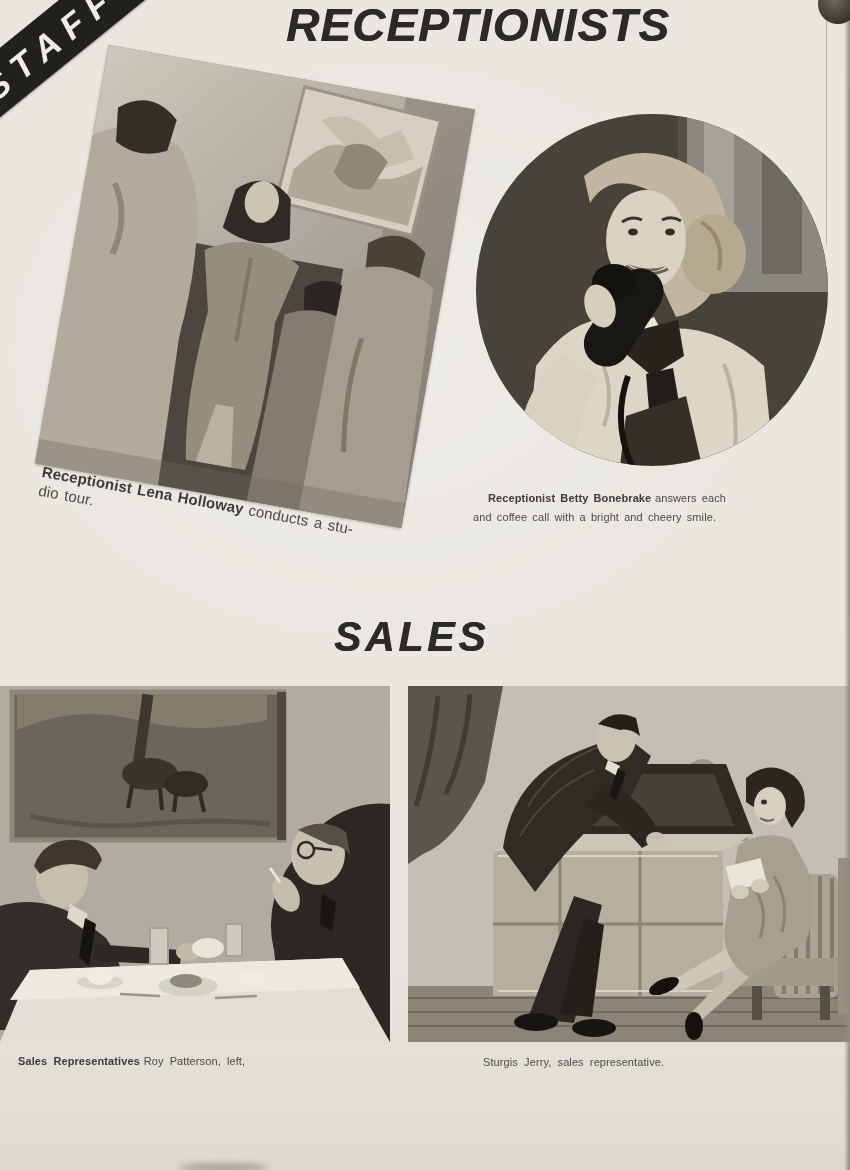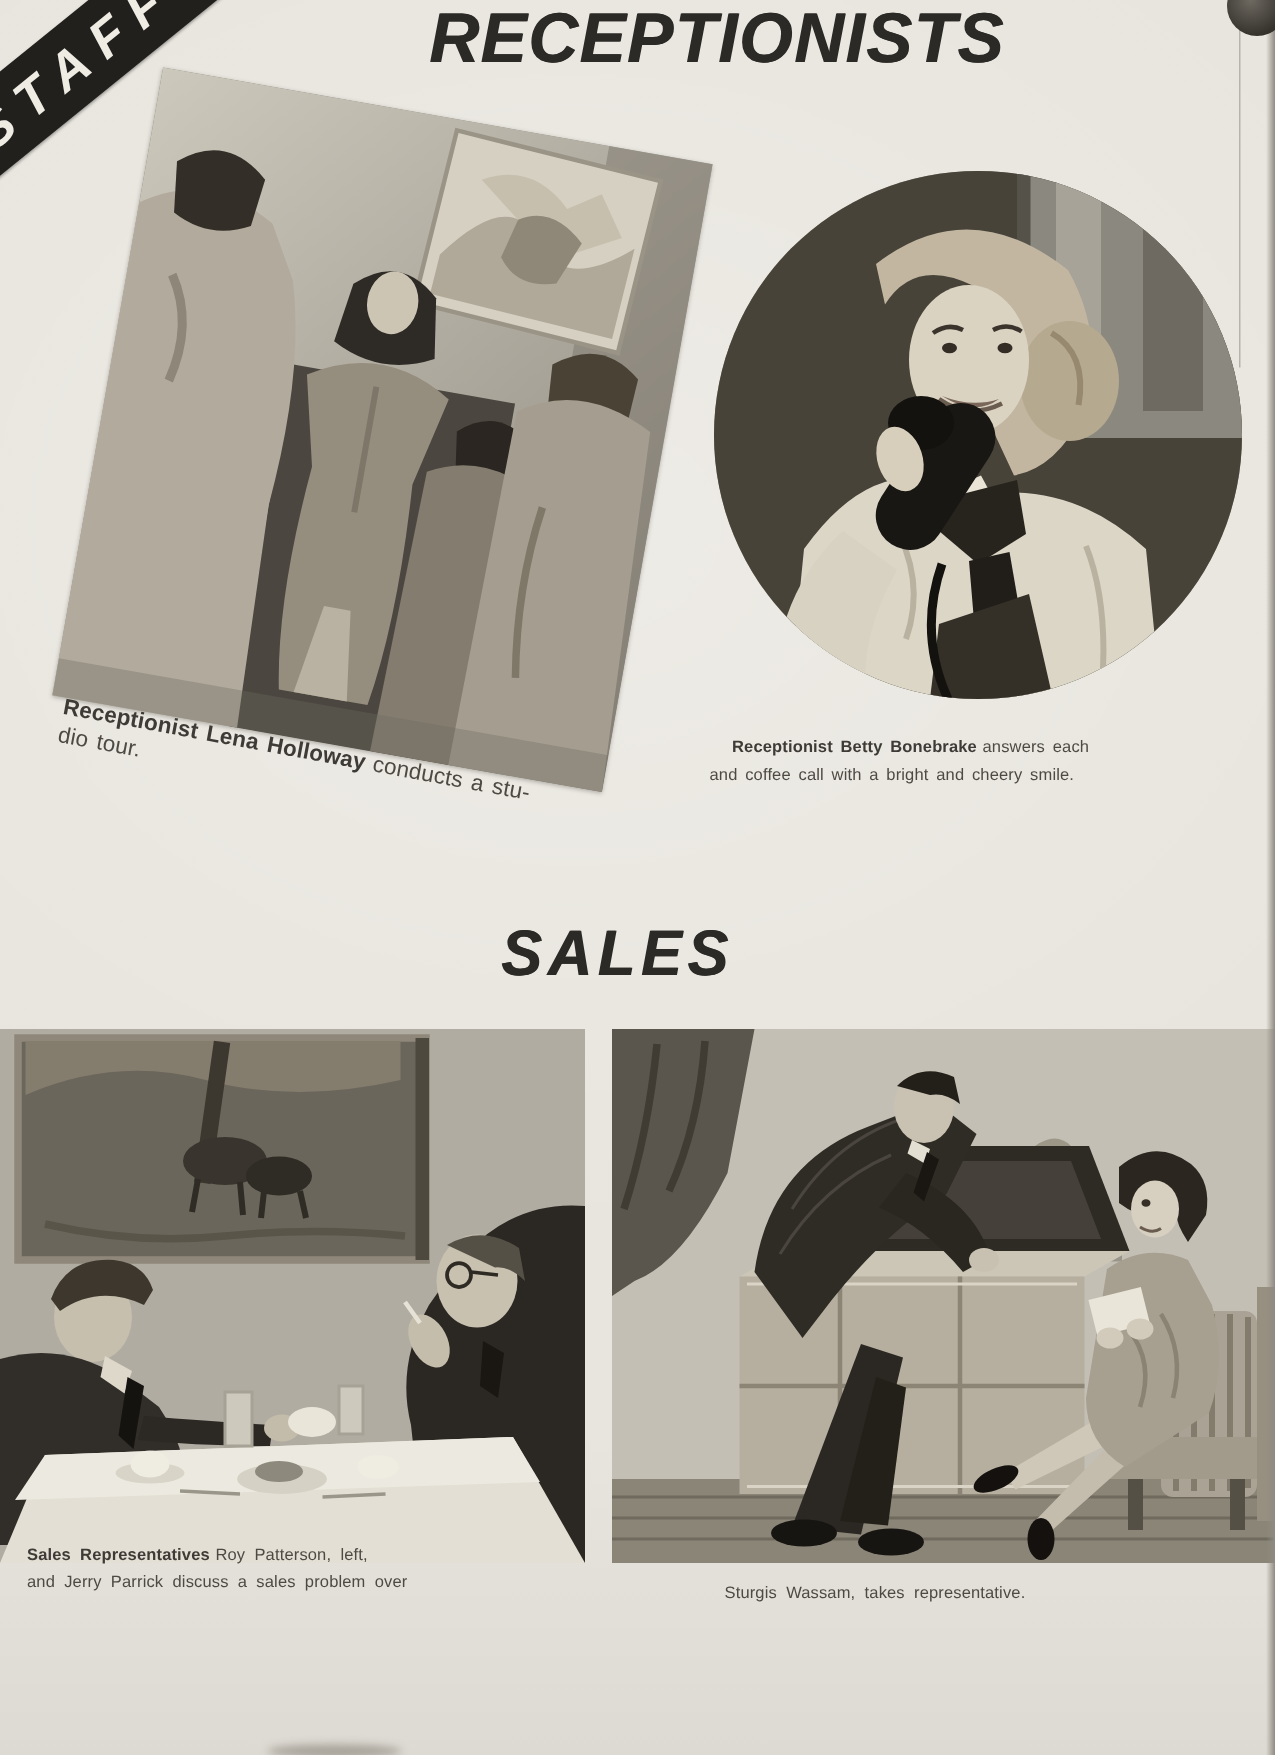--- a/index.html
+++ b/index.html
@@ -39,21 +39,21 @@
   .photo-betty{left:476px;top:114px;width:352px;height:352px;border-radius:50%;}
   .photo-coffee{left:0;top:686px;width:390px;height:356px;}
   .photo-audition{left:408px;top:686px;width:442px;height:356px;}
   
   .caption{position:absolute;font-size:11px;line-height:18px;color:var(--ink);letter-spacing:.1px;}
   .cap-line{display:block;white-space:nowrap;}
   .cap-b{font-weight:bold;color:#3e3b36;margin-right:.34em;}
   .caption-tour{left:44px;top:462px;font-size:15px;line-height:19px;transform:rotate(10.5deg);transform-origin:0 0;word-spacing:1.5px;}
   .caption-betty{left:473px;top:489px;line-height:19px;word-spacing:2px;}
   .caption-betty .indent{padding-left:15px;}
-  .caption-coffee{left:18px;top:1028px;word-spacing:3px;}
+  .caption-coffee{left:18px;top:1052px;word-spacing:3px;}
   .caption-audition{left:483px;top:1053px;word-spacing:3px;}
   
   .edge-right{position:absolute;right:0;top:0;width:6px;height:100%;
     background:linear-gradient(to right, rgba(110,106,98,0), #8f8b82);}
   .edge-line{position:absolute;left:826px;top:0;width:1px;height:245px;background:#b7b3aa;}
   .binder-dot{position:absolute;right:-8px;top:-16px;width:40px;height:40px;border-radius:50%;
     background:radial-gradient(circle at 40% 40%, #6e6a62, #35322c 70%);}
   .bottom-smudge{position:absolute;left:178px;top:1163px;width:90px;height:9px;border-radius:50%;
     background:#9a958c;filter:blur(3px);opacity:.8;}
 </style>
@@ -264,25 +264,24 @@
         <path d="M352 132 q8 5 14 1" stroke="#6a5c4f" stroke-width="2" fill="none"></path>
         <rect x="320" y="176" width="36" height="25" fill="#e9e5d9" transform="rotate(-14 338 188)"></rect>
         <ellipse cx="332" cy="206" rx="9" ry="7" fill="#d2cbbb"></ellipse>
         <ellipse cx="352" cy="200" rx="9" ry="7" fill="#d2cbbb"></ellipse>
       </g>
     </svg>
   </div>
 
   <div class="caption caption-coffee">
     <span class="cap-line"><span class="cap-b">Sales Representatives</span><span>Roy Patterson, left,</span></span>
-    <span class="cap-line">and Jerry Parrick discuss a sales problem over</span>
   </div>
 
   <div class="caption caption-audition">
-    <span class="cap-line">Sturgis Wassam, takes representative.</span>
+    <span class="cap-line">Sturgis Jerry, sales representative.</span>
   </div>
 
   <div class="edge-line"></div>
   <div class="edge-right"></div>
   <div class="binder-dot"></div>
   <div class="bottom-smudge"></div>
 
 </div>
 
 </body></html>

